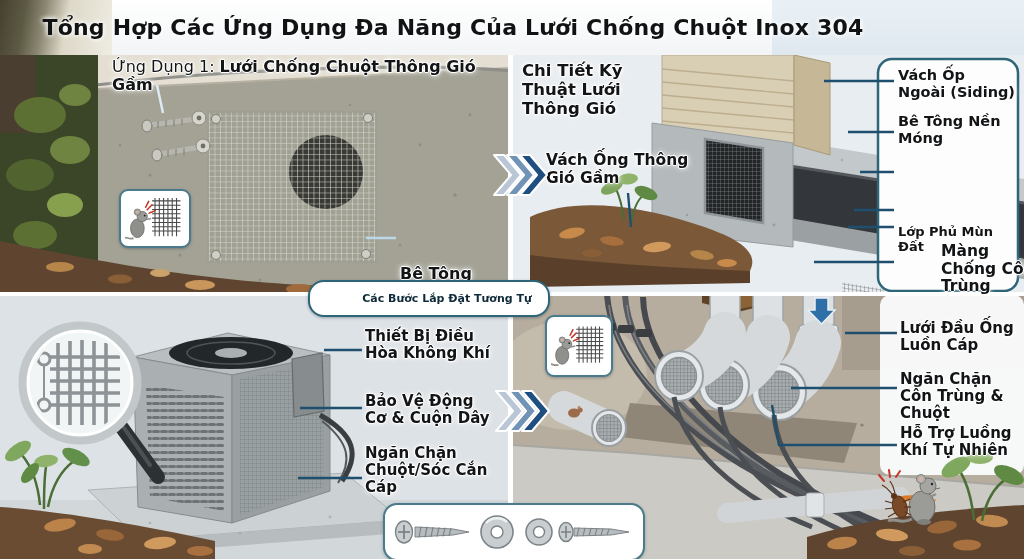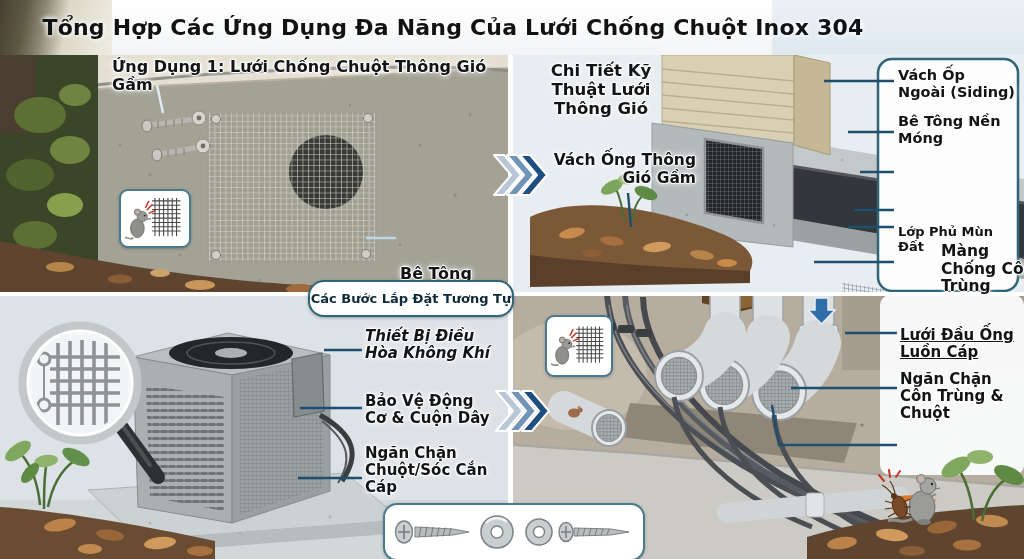--- a/index.html
+++ b/index.html
@@ -14,21 +14,21 @@
   .header{left:0;top:0;width:1024px;height:55px;background:linear-gradient(#ffffff,#f2f4f6);}
   .header .photo-sliver{left:0;top:0;width:112px;height:55px;
     background:linear-gradient(100deg,#473f30 0%,#5d5a44 22%,#8a8671 38%,#ddd8c8 58%,#efece2 100%);}
   .header .blue-sliver{right:0;top:0;width:252px;height:55px;background:linear-gradient(#eaf1f6,#dfe8ef);}
   .page-title{left:0;top:0;width:906px;height:55px;display:flex;align-items:center;justify-content:center;
     font-size:22px;font-weight:700;color:#101214;letter-spacing:.2px;z-index:5;
     text-shadow:0 0 4px #fff,0 0 6px #fff;}
   
   .label{position:absolute;color:#121416;font-weight:700;line-height:1.14;z-index:6;
     text-shadow:-1px 0 0 #fff,1px 0 0 #fff,0 -1px 0 #fff,0 1px 0 #fff,0 0 4px #fff,0 0 7px rgba(255,255,255,.95);}
-  .caption-prefix{font-weight:700;}
+  .caption-prefix{font-weight:400;}
   
   .banner{position:absolute;background:#ffffff;border:2.5px solid #2e6678;border-radius:16px;z-index:8;
     display:flex;align-items:center;justify-content:center;font-weight:700;color:#0e2a38;
     box-shadow:0 1px 3px rgba(20,40,55,.35);}
   
   .iconbox{position:absolute;background:#ffffff;border:2px solid #4a7a8c;border-radius:9px;z-index:7;
     box-shadow:0 1px 3px rgba(20,40,55,.3);display:flex;align-items:center;justify-content:center;}
   .divider{position:absolute;background:#ffffff;z-index:4;}
   .overlay{position:absolute;z-index:9;}
 </style>
@@ -230,22 +230,22 @@
         <line x1="348" y1="117" x2="382" y2="117"></line>
         <line x1="342" y1="155" x2="382" y2="155"></line>
         <line x1="336" y1="172" x2="382" y2="172"></line>
         <line x1="302" y1="207" x2="382" y2="207"></line>
       </g>
 
       <path d="M116,138 L119,172" stroke="#1e4f6e" stroke-width="2.4" fill="none"></path>
     </svg>
   </div>
 
-  <div class="label" style="left:522px;top:62px;width:158px;font-size:16.5px;text-align:center;">Chi Tiết Kỹ Thuật Lưới Thông Gió</div>
-  <div class="label" style="left:546px;top:152px;width:150px;font-size:15.5px;text-align:right;">Vách Ống Thông Gió Gầm</div>
+  <div class="label" style="left:522px;top:62px;width:158px;font-size:16.5px;">Chi Tiết Kỹ Thuật Lưới Thông Gió</div>
+  <div class="label" style="left:546px;top:152px;width:150px;font-size:15.5px;text-align:left;">Vách Ống Thông Gió Gầm</div>
   <div class="label" style="left:898px;top:67px;width:118px;font-size:14.5px;">Vách Ốp Ngoài (Siding)</div>
   <div class="label" style="left:898px;top:113px;width:112px;font-size:14.5px;">Bê Tông Nền Móng</div>
   <div class="label" style="left:898px;top:225px;width:118px;font-size:13px;">Lớp Phủ Mùn Đất</div>
   <div class="label" style="left:898px;top:243px;width:108px;font-size:15.5px;margin-left:43px;">Màng Chống Côn Trùng</div>
 
   <div class="abs" style="left:0;top:295px;width:512px;height:264px;">
     <svg width="512" height="264" viewBox="0 0 512 264">
       <defs>
         <pattern id="louvBL" width="8" height="7" patternUnits="userSpaceOnUse">
           <rect width="8" height="7" fill="#aab0b2"></rect>
@@ -320,21 +320,21 @@
       </g>
 
       <g stroke="#1e4f6e" stroke-width="2.4">
         <line x1="324" y1="55" x2="362" y2="55"></line>
         <line x1="300" y1="113" x2="362" y2="113"></line>
         <line x1="298" y1="183" x2="362" y2="183"></line>
       </g>
     </svg>
   </div>
 
-  <div class="label" style="left:365px;top:328px;width:132px;font-size:15px;font-style:italic;">Thiết Bị Điều Hòa Không Khí</div>
+  <div class="label" style="left:365px;top:328px;width:132px;font-size:15px;">Thiết Bị Điều Hòa Không Khí</div>
   <div class="label" style="left:365px;top:393px;width:128px;font-size:15px;">Bảo Vệ Động Cơ &amp; Cuộn Dây</div>
   <div class="label" style="left:365px;top:445px;width:145px;font-size:15px;">Ngăn Chặn Chuột/Sóc Cắn Cáp</div>
 
   <div class="abs" style="left:512px;top:295px;width:512px;height:264px;">
     <svg width="512" height="264" viewBox="0 0 512 264">
       <defs>
         <pattern id="capMesh" width="3.5" height="3.5" patternUnits="userSpaceOnUse">
           <rect width="3.5" height="3.5" fill="#a8aeb0"></rect>
           <path d="M0,0H3.5M0,0V3.5" stroke="#6f7577" stroke-width="0.8" fill="none"></path>
         </pattern>
@@ -467,22 +467,23 @@
       <polygon points="303,3 316,3 316,15 323,15 309.5,29 296,15 303,15" fill="#2f6fa8" stroke="#e8eef4" stroke-width="1.5"></polygon>
 
       <g stroke="#1e4f6e" stroke-width="2.4" fill="none">
         <line x1="333" y1="38" x2="385" y2="38"></line>
         <line x1="279" y1="93" x2="385" y2="93"></line>
         <path d="M260,110 L267,150 L385,150"></path>
       </g>
     </svg>
   </div>
 
-  <div class="label" style="left:900px;top:327px;width:118px;font-size:15px;text-decoration:underline;">Lưới Đầu Ống Luồn Cáp</div>
+  <div class="label" style="left:900px;top:320px;width:118px;font-size:15px;">Lưới Đầu Ống Luồn Cáp</div>
   <div class="label" style="left:900px;top:371px;width:124px;font-size:15px;">Ngăn Chặn Côn Trùng &amp; Chuột</div>
+  <div class="label" style="left:900px;top:425px;width:118px;font-size:15px;">Hỗ Trợ Luồng Khí Tự Nhiên</div>
 
   <div class="iconbox" style="left:545px;top:315px;width:64px;height:58px;">
     <svg width="56" height="50" viewBox="0 0 60 48">
       <g stroke="#4a4a4a" stroke-width="1.1">
         <path d="M30,3V42M34.4,3V42M38.8,3V42M43.2,3V42M47.6,3V42M52,3V42"></path>
         <path d="M27,6H56M27,10.4H56M27,14.8H56M27,19.2H56M27,23.6H56M27,28H56M27,32.4H56M27,36.8H56"></path>
       </g>
       <path d="M8,44 C3,46 1,42 -2,44" stroke="#8f8f8b" stroke-width="1.8" fill="none"></path>
       <ellipse cx="12" cy="34" rx="7" ry="9.5" fill="#8f8f8b" stroke="#666662" stroke-width="0.8"></ellipse>
       <circle cx="17" cy="22" r="5.2" fill="#9a9a96" stroke="#666662" stroke-width="0.8"></circle>
@@ -513,21 +514,21 @@
   <div class="overlay" style="left:494px;top:390px;">
     <svg width="58" height="42" viewBox="0 0 58 42">
       <g stroke="#ffffff" stroke-width="2" stroke-linejoin="round">
         <path d="M2,1 h10 l17,20 -17,20 H2 l17,-20 Z" fill="#b9c6d6"></path>
         <path d="M15,1 h10 l17,20 -17,20 H15 l17,-20 Z" fill="#7093b6"></path>
         <path d="M28,1 h10 l17,20 -17,20 H28 l17,-20 Z" fill="#1f4e80"></path>
       </g>
     </svg>
   </div>
 
-  <div class="banner" style="left:308px;top:280px;width:202px;height:33px;font-size:13px;">Các Bước Lắp Đặt Tương Tự</div>
+  <div class="banner" style="left:308px;top:280px;width:202px;height:33px;font-size:11px;padding-left:36px;">Các Bước Lắp Đặt Tương Tự</div>
 
   <div class="iconbox" style="left:383px;top:503px;width:258px;height:54px;border-width:2.5px;border-radius:14px;z-index:10;">
     <svg width="250" height="48" viewBox="0 0 250 48">
 
       <g>
         <polygon points="26,19 64,21 80,24 64,27 26,29" fill="#b7bcbf" stroke="#7d8487" stroke-width="1"></polygon>
         <g stroke="#7d8487" stroke-width="1.2">
           <line x1="32" y1="18.5" x2="30" y2="29.5"></line>
             <line x1="38" y1="18.7" x2="36" y2="29.3"></line>
           <line x1="44" y1="19" x2="42" y2="29"></line>

